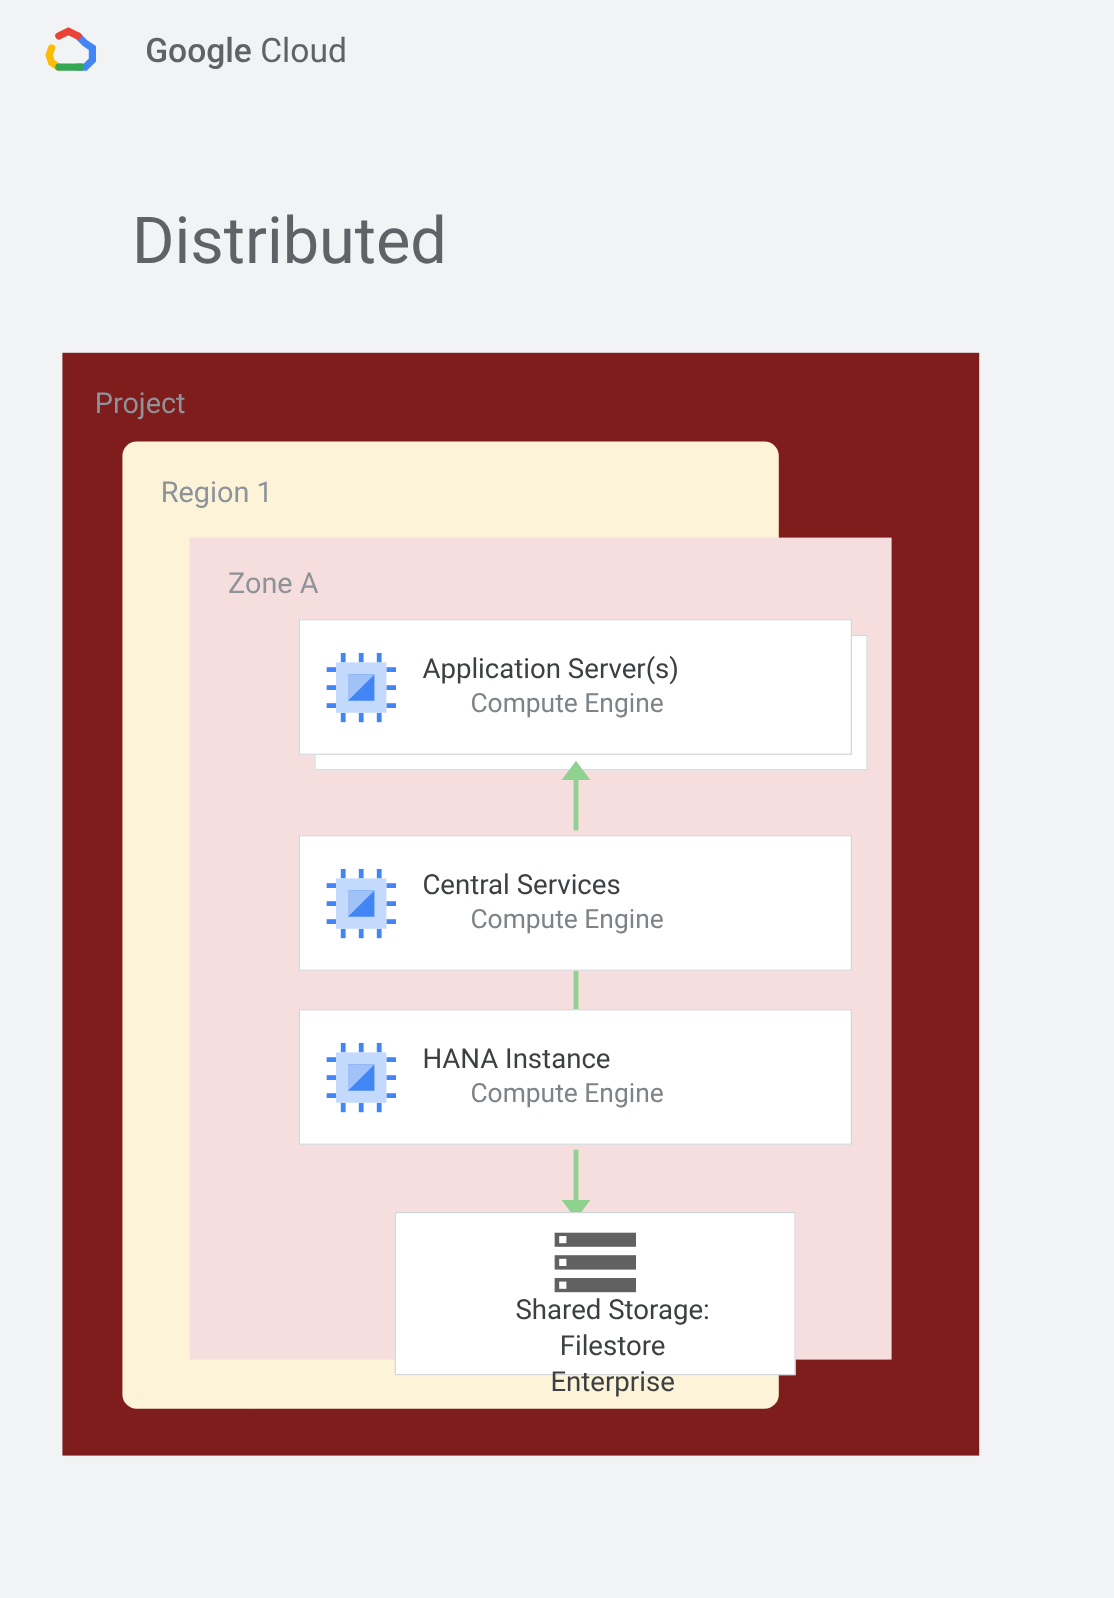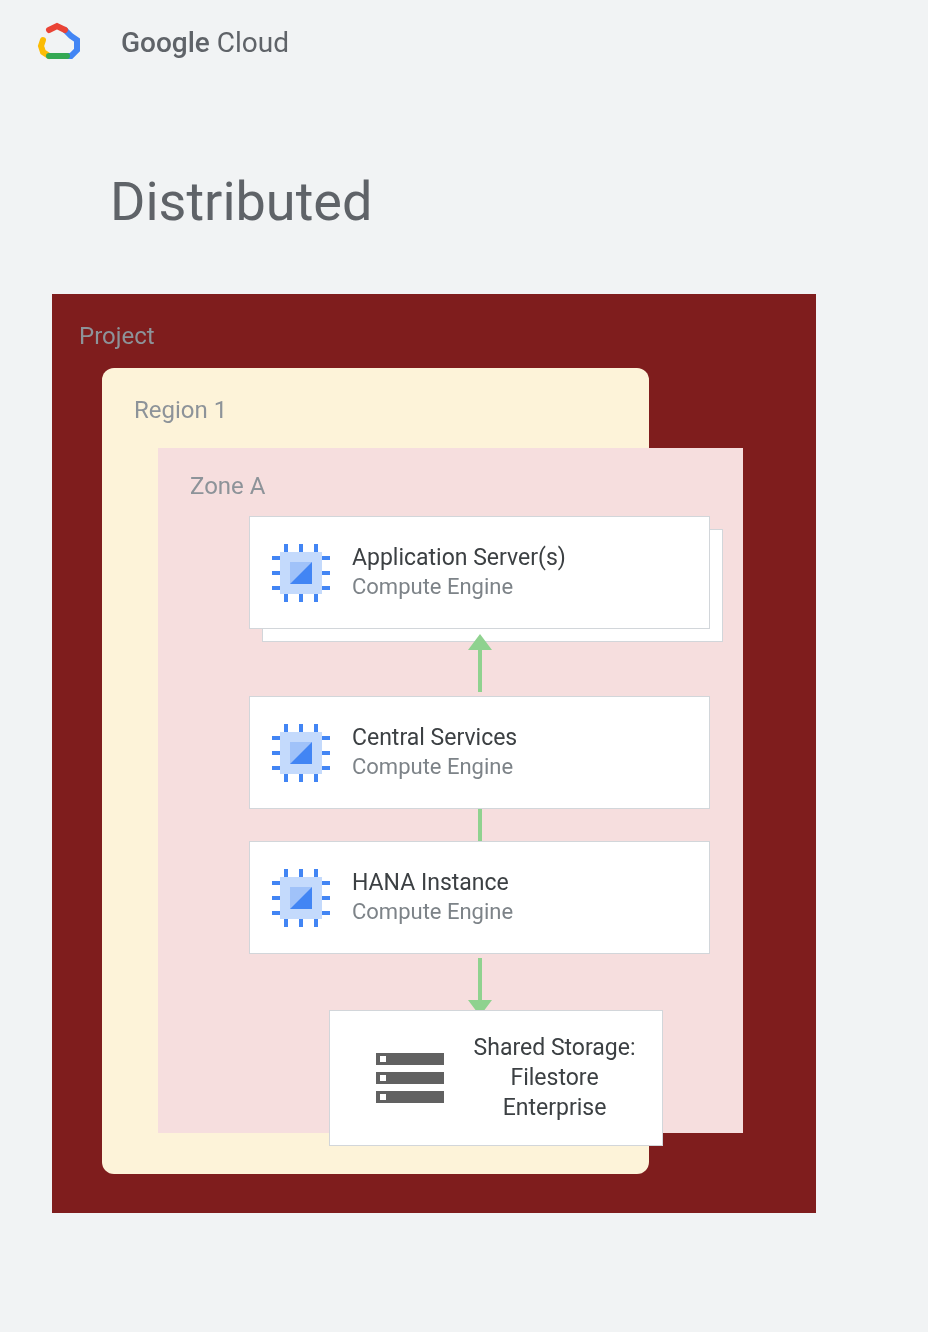--- a/index.html
+++ b/index.html
@@ -146,20 +146,21 @@
       font-size: 23px;
       color: #3c4043;
       font-weight: 400;
       line-height: 1.3;
     }
     .card-subtitle {
       font-size: 22px;
       color: #7d8388;
       font-weight: 400;
       line-height: 1.3;
+      margin-left: 40px;
     }
     .arrow {
       width: 4px;
       height: 48px;
       background: #8fd28f;
       position: relative;
       margin: 4px 0;
     }
     .arrow.up::before {
       content: '';
@@ -187,22 +188,23 @@
     }
     .connector {
       width: 4px;
       height: 32px;
       background: #8fd28f;
     }
     .storage-card {
       width: 334px;
       height: 136px;
       margin-left: 62px;
-      justify-content: flex-end;
-      padding: 0 26px;
+      justify-content: space-between;
+      padding: 16px 26px;
+      flex-direction: column;
     }
     .storage-card .card-text {
       text-align: center;
       margin-left: 30px;
     }
   </style>
 </head>
 <body>
 
 <div class="logo-container">

